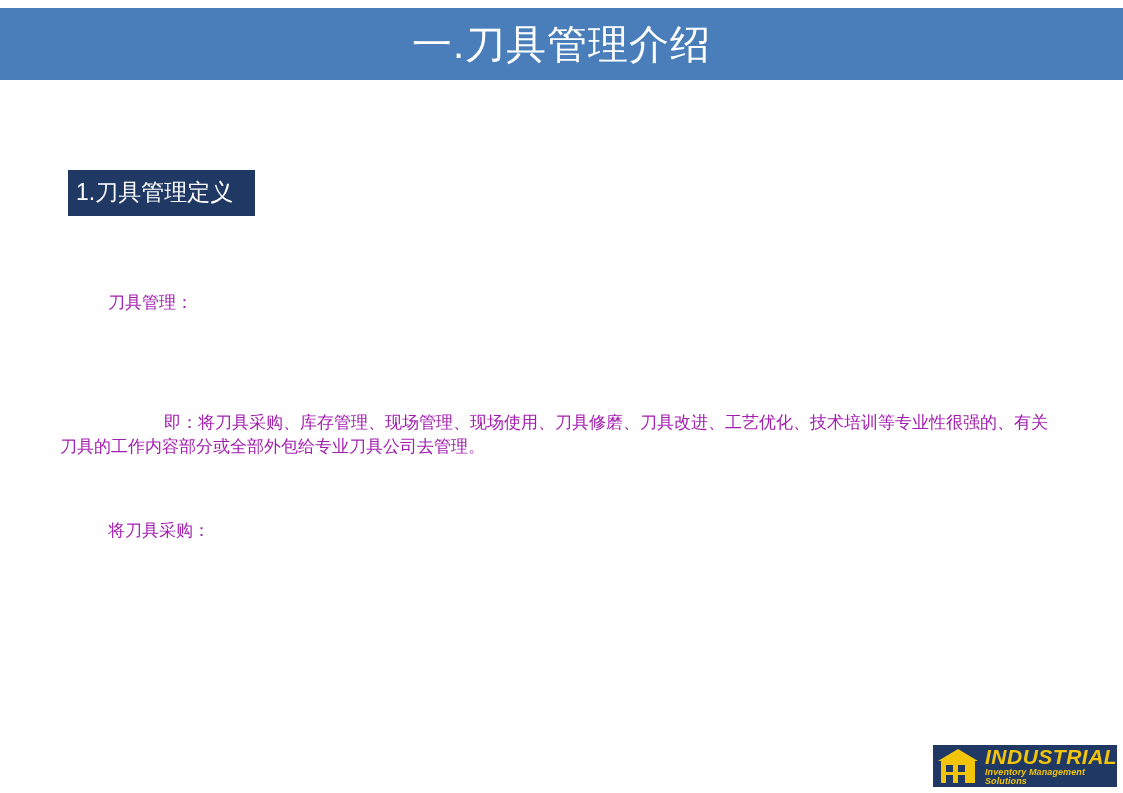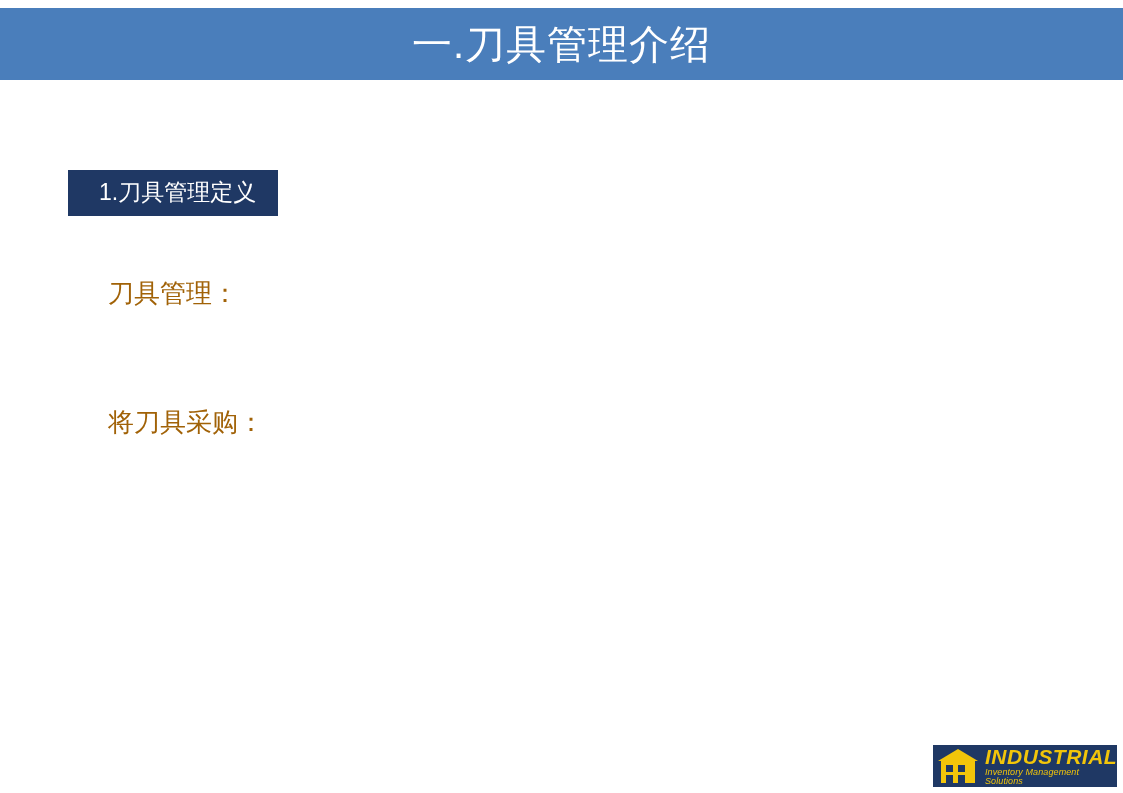--- a/index.html
+++ b/index.html
@@ -37,35 +37,35 @@
     letter-spacing: 1px;
     line-height: 1;
   }
   .section-label {
     position: absolute;
     left: 68px;
     top: 170px;
     background: #1f3864;
     color: #ffffff;
     font-size: 23px;
-    padding: 11px 22px 12px 31px;
+    padding: 11px 22px 12px 8px;
     line-height: 1;
     white-space: nowrap;
   }
   .body-block {
     position: absolute;
     left: 0;
     top: 275px;
     width: 1123px;
   }
   .para {
-    color: #a16207;
-    font-size: 26px;
+    color: #a21caf;
+    font-size: 17px;
     line-height: 1.42;
-    margin: 0;
+    margin: 16px;
   }
   .p-label {
     margin-left: 108px;
   }
   .p-indent {
     margin-left: 108px;
     text-indent: 56px;
   }
   .p-long {
     margin-left: 60px;
@@ -128,40 +128,41 @@
   .logo-name {
     color: #f2c50a;
     font-size: 21px;
     font-weight: bold;
     font-style: italic;
     letter-spacing: 0.5px;
   }
   .logo-tag {
     color: #f2c50a;
     font-size: 9px;
-    font-weight: normal;
+    font-weight: bold;
     font-style: italic;
     letter-spacing: 0.1px;
   }
 </style>
 </head>
 <body>
 
 <div class="slide">
 
   <div class="title-banner">
     <div class="title-text">一.刀具管理介绍</div>
   </div>
 
   <div class="section-label">1.刀具管理定义</div>
 
   <div class="body-block">
     <p class="para p-label">刀具管理：</p>
     <div class="gap-1"></div>
     <div class="gap-2"></div>
+    <p class="para p-long">即：将刀具采购、库存管理、现场管理、现场使用、刀具修磨、刀具改进、工艺优化、技术培训等专业性很强的、有关刀具的工作内容部分或全部外包给专业刀具公司去管理。</p>
     <div class="gap-3"></div>
     <p class="para p-label">将刀具采购：</p>
     <div class="gap-4"></div>
   </div>
 
   <div class="logo">
     <div class="logo-mark">
       <div class="logo-roof"></div>
       <div class="logo-body"></div>
       <div class="logo-win a"></div>

